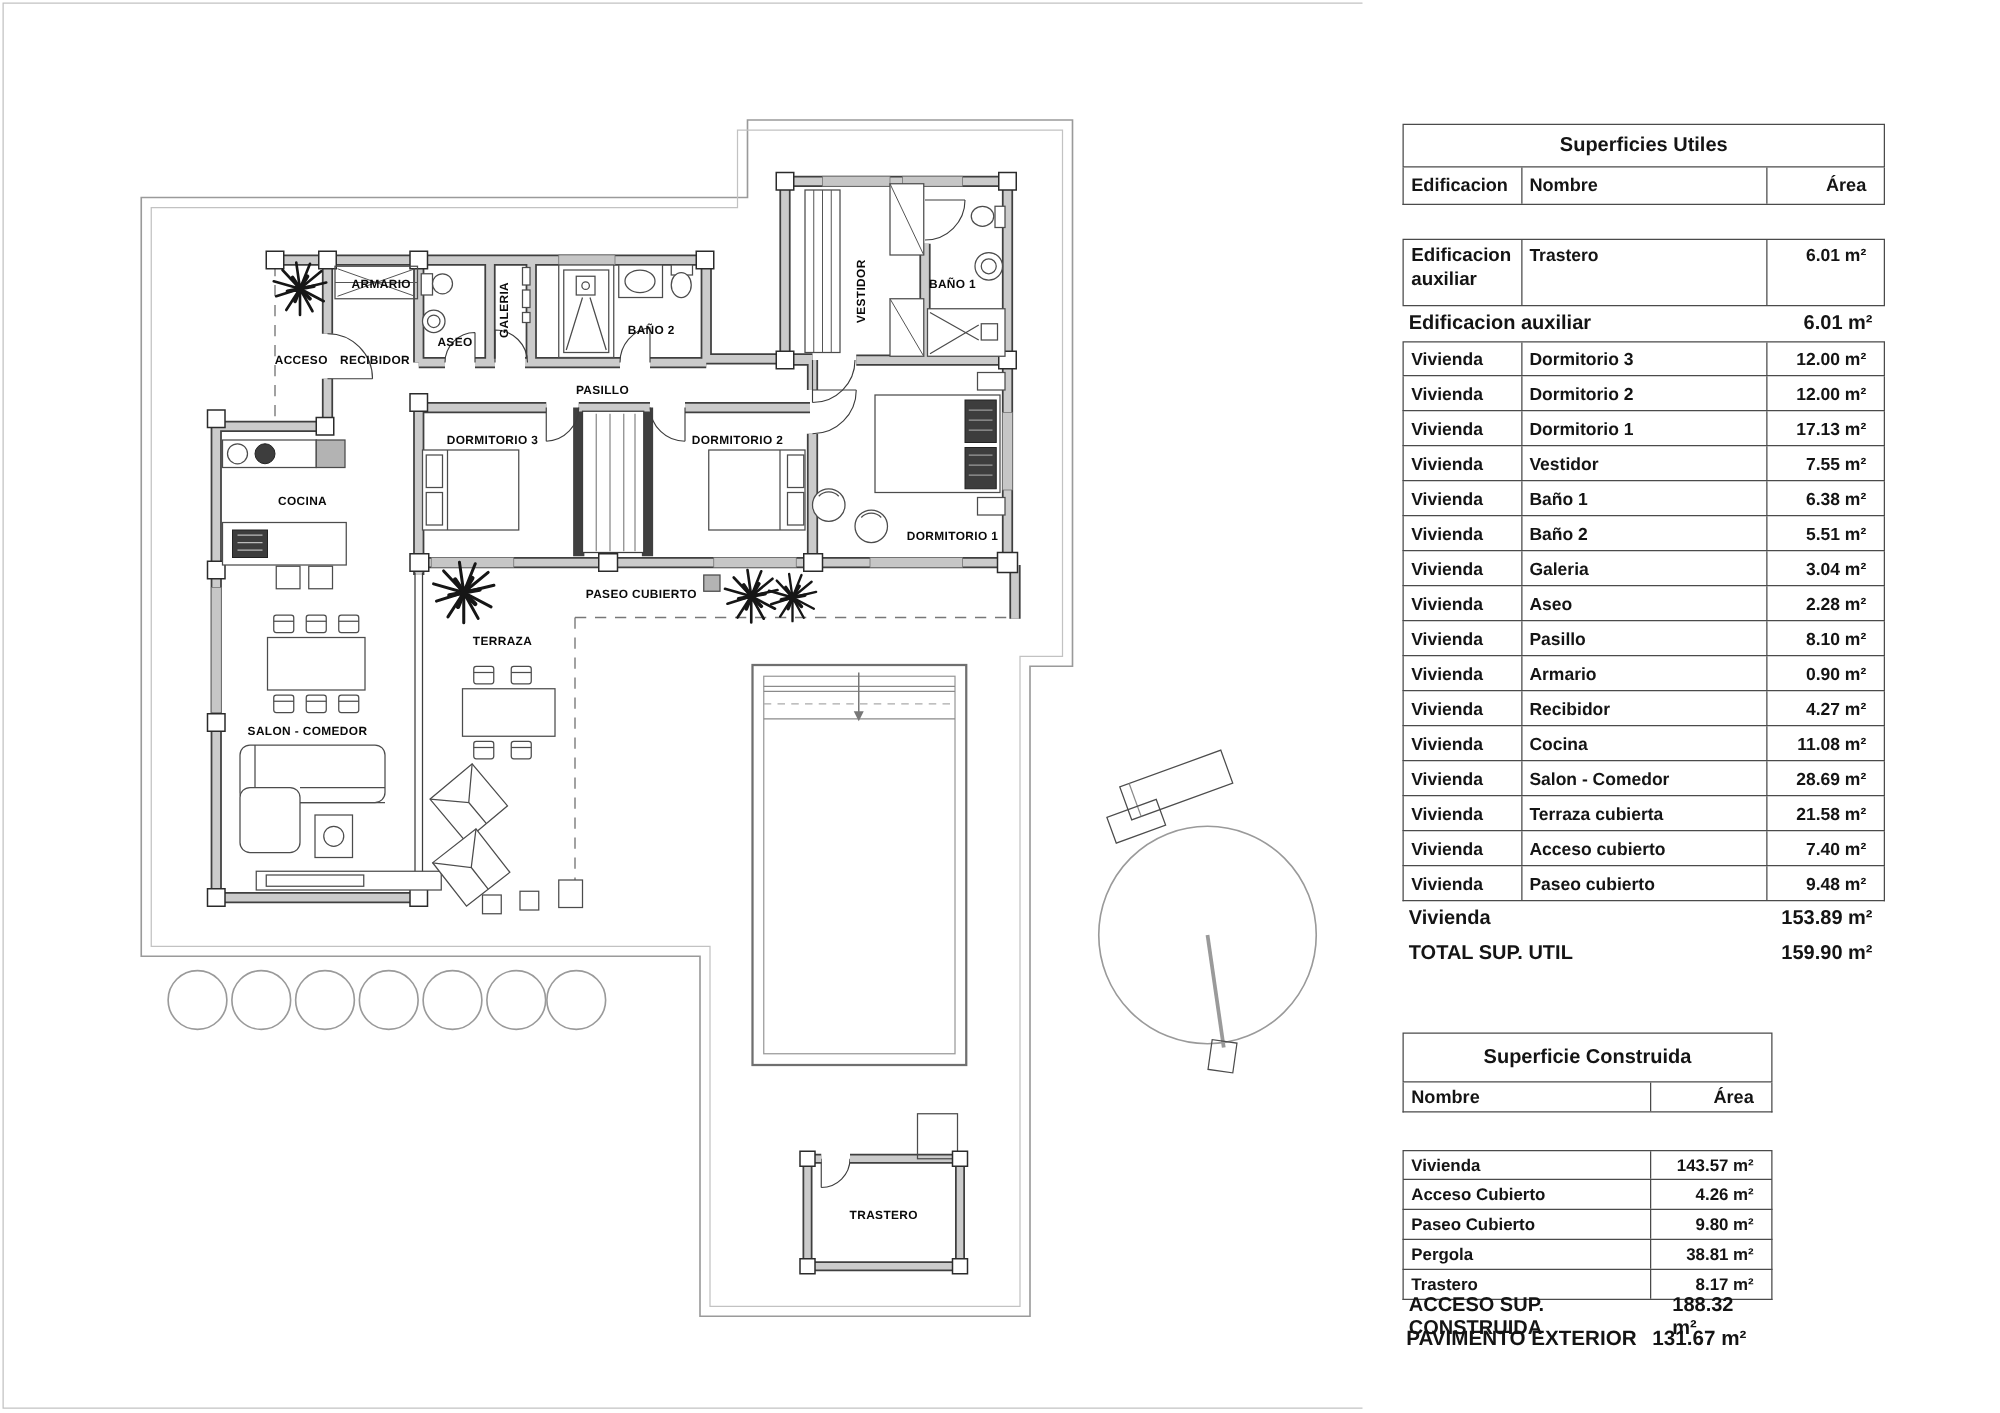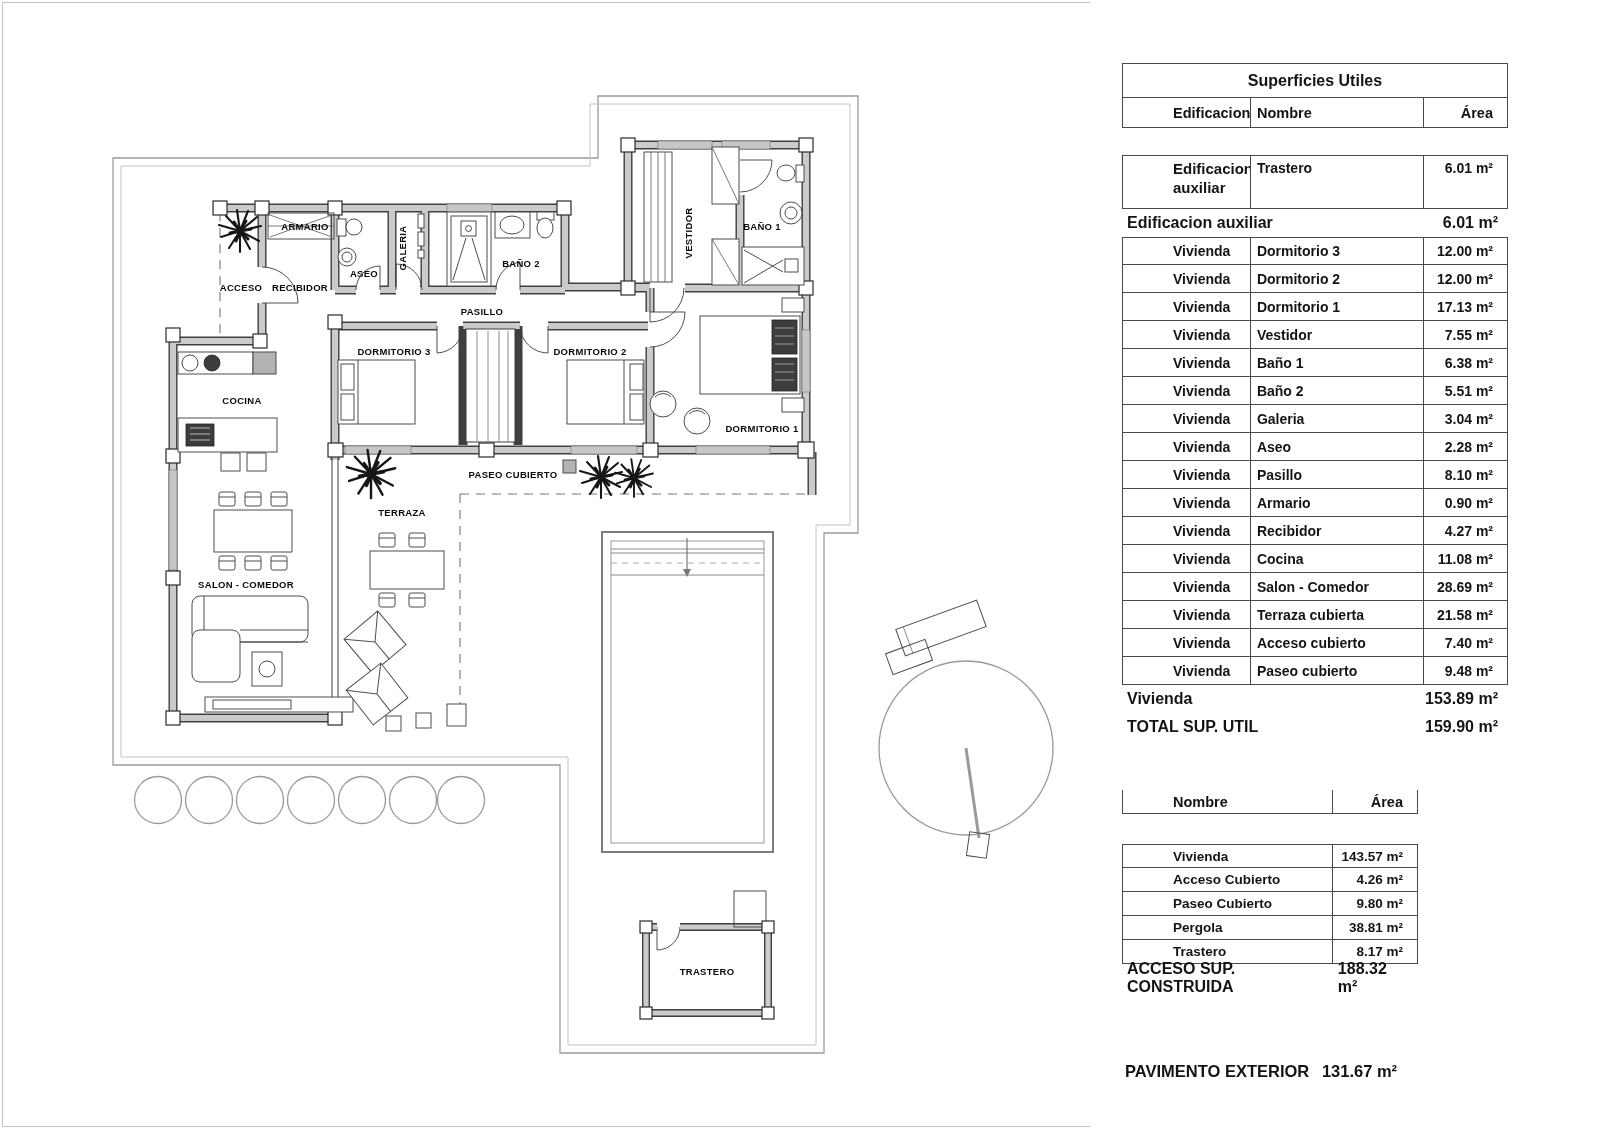--- a/index.html
+++ b/index.html
@@ -22,22 +22,22 @@
   .bnd2{fill:none;stroke:#c2c2c2;stroke-width:1;}
   .col{fill:#fff;stroke:#2b2b2b;stroke-width:1.2;}
   .colg{fill:#b3b3b3;stroke:#4a4a4a;stroke-width:1;}
   .win{fill:#c6c6c6;stroke:#6f6f6f;stroke-width:.6;}
   .dark{fill:#3d3d3d;stroke:#222;stroke-width:.8;}
   .hatch{stroke:#555;stroke-width:.8;}
   .rlabel{font:bold 9.5px "Liberation Sans",sans-serif;fill:#0a0a0a;letter-spacing:.3px;text-anchor:middle;}
   
   .tb{position:absolute;font-weight:bold;color:var(--ink);}
   .ttl{height:35px;border:1.3px solid #4a4a4a;display:flex;align-items:center;justify-content:center;
-       font-size:16px;box-sizing:border-box;}
-  .trow{display:flex;border:1.3px solid #4a4a4a;border-top:none;box-sizing:border-box;height:28px;align-items:center;padding-left:44px;}
+       font-size:16px;box-sizing:border-box;margin-top:36px;}
+  .trow{display:flex;border:1.3px solid #4a4a4a;border-top:none;box-sizing:border-box;height:28px;align-items:center;}
   .trow.topb{border-top:1.3px solid #4a4a4a;}
   .trow.tall{height:54px;align-items:flex-start;}
   .tcell{box-sizing:border-box;padding:2px 6px;white-space:nowrap;overflow:hidden;font-size:14px;height:100%;
          display:flex;align-items:center;}
   .tall .tcell{align-items:flex-start;padding-top:4px;}
   .tall .wrap{white-space:normal;line-height:1.25;font-size:15px;}
   .tcell + .tcell{border-left:1px solid #4a4a4a;}
   .c1{width:94px;} .c2{width:198px;} .c3{width:94px;justify-content:flex-end;padding-right:14px;}
   .c1b{width:198px;} .c2b{width:98px;justify-content:flex-end;padding-right:14px;}
   .thead .tcell{font-size:14.5px;}
@@ -457,20 +457,21 @@
     <span>Vivienda</span>
     <span class="sv">153.89 m²</span>
   </div>
   <div class="tsum">
     <span>TOTAL SUP. UTIL</span>
     <span class="sv">159.90 m²</span>
   </div>
 </div>
 
 <div class="tb" style="left:1122px;top:790px;width:296px">
+  <div class="ttl" style="height:40px">Superficie Construida</div>
   <div class="trow thead" style="height:24px">
     <div class="tcell c1b">Nombre</div>
     <div class="tcell c2b">Área</div>
   </div>
   <div class="tgap2"></div>
   <div class="tbody2">
 
       <div class="trow t2row topb">
         <div class="tcell c1b">Vivienda</div>
         <div class="tcell c2b">143.57 m²</div>

